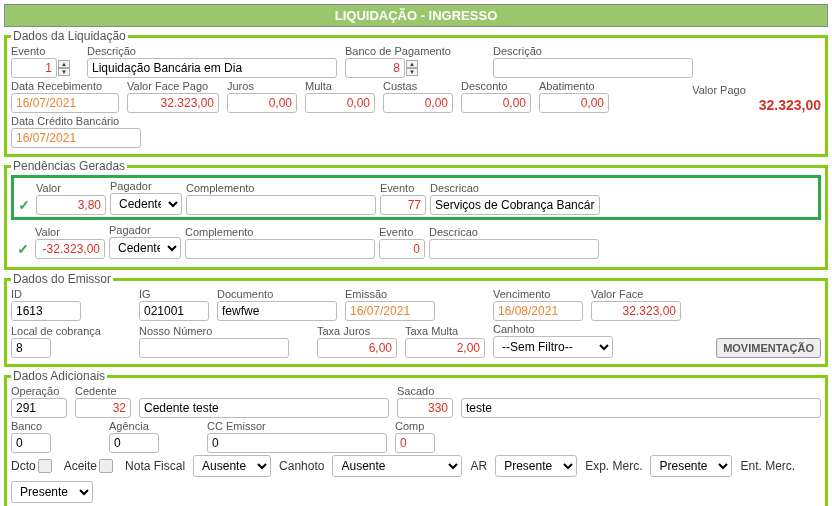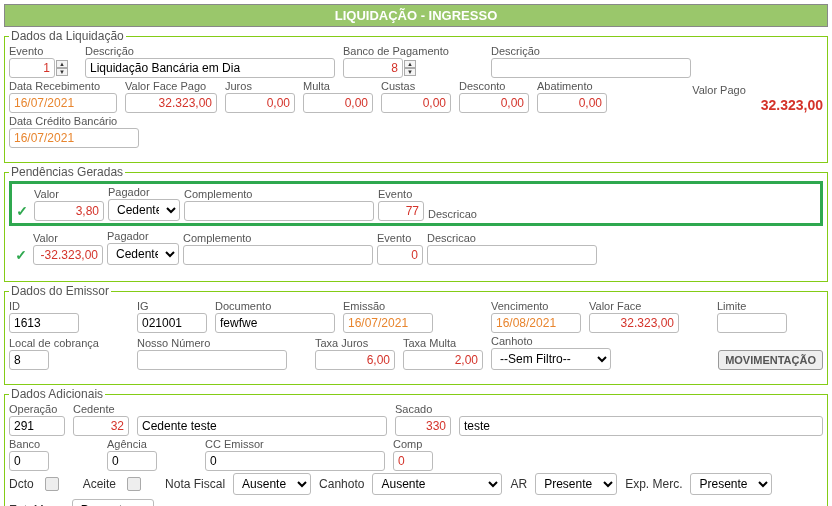--- a/index.html
+++ b/index.html
@@ -1,37 +1,37 @@
 <!DOCTYPE html>
 <html><head>
 <meta charset="utf-8">
 <style>
 * { box-sizing: border-box; margin: 0; padding: 0; }
 body { font-family: Arial, sans-serif; font-size: 12px; color: #333; background: #fff; padding: 4px; width: 832px; }
 .title-bar { background: #9ac76b; color: #fff; font-weight: bold; text-align: center; padding: 3px 0; font-size: 13px; border: 1px solid #888; }
-fieldset { border: 1px solid #84cc16; margin-top: 2px; padding: 2px 4px 12px 4px; }
+fieldset { border: 3px solid #84cc16; margin-top: 2px; padding: 2px 4px 4px 4px; }
 legend { font-size: 12px; color: #555; padding: 0 2px; }
 .row { display: flex; flex-wrap: wrap; gap: 4px 8px; align-items: flex-end; margin-bottom: 2px; }
 .field { display: flex; flex-direction: column; }
 .field label { font-size: 11px; color: #555; margin-bottom: 1px; white-space: nowrap; }
 input[type=text], select, textarea { border: 1px solid #bbb; border-radius: 3px; padding: 2px 4px; font-size: 12px; font-family: inherit; background: #fff; }
 input[type=text] { height: 20px; }
 select { height: 22px; }
 .red { color: #d4332a; }
 .orange { color: #e8852e; }
 .bold { font-weight: bold; }
 .right { text-align: right; }
 .pend-row { display: flex; align-items: flex-end; gap: 4px; padding: 2px; border: 2px solid transparent; }
 .pend-row.highlight { border: 3px solid #2fa84f; }
 .check { width: 16px; height: 16px; display: flex; align-items: center; justify-content: center; color: #2fa84f; font-weight: bold; font-size: 14px; margin-bottom: 2px; }
 .btn { background: #eee; border: 1px solid #999; border-radius: 3px; padding: 3px 6px; font-size: 11px; cursor: pointer; font-weight: bold; color: #555; }
 .stepper { display:flex; align-items:center; }
 .stepper-btns { display:flex; flex-direction:column; margin-left:1px;}
 .stepper-btns span { font-size:6px; line-height:6px; border:1px solid #aaa; padding:0 2px; cursor:pointer; background:#f4f4f4;}
-.inline-checkbox { display:inline-flex; align-items:center; gap:11px; margin-right:16px; }
+.inline-checkbox { display:inline-flex; align-items:center; gap:2px; margin-right:4px; }
 .inline-checkbox .box { width:14px; height:14px; border:1px solid #aaa; border-radius:2px; background:#eee;}
 </style>
 </head>
 <body>
 
 <div class="title-bar">LIQUIDAÇÃO - INGRESSO</div>
 
 <fieldset>
   <legend>Dados da Liquidação</legend>
   <div class="row">
@@ -121,20 +121,21 @@
     <div class="field" style="width:190px">
         <label>Complemento</label>
         <input type="text" value="" style="">
       </div>
     <div class="field" style="width:46px">
         <label>Evento</label>
         <input type="text" class="red right" value="77" style="">
       </div>
     <div class="field" style="width:170px">
         <label>Descricao</label>
+        <input type="text" value="Serviços de Cobrança Bancár" style="">
       </div>
   </div>
   <div class="pend-row">
     <div class="check">✓</div>
     <div class="field" style="width:70px">
         <label>Valor</label>
         <input type="text" class="red right" value="-32.323,00" style="">
       </div>
     <div class="field" style="width:72px">
         <label>Pagador</label>
@@ -174,24 +175,20 @@
         <label>Emissão</label>
         <input type="text" class="orange" value="16/07/2021" style="">
       </div>
     <div class="field" style="width:90px;margin-left:50px">
         <label>Vencimento</label>
         <input type="text" class="orange" value="16/08/2021" style="">
       </div>
     <div class="field" style="width:90px">
         <label>Valor Face</label>
         <input type="text" class="red right" value="32.323,00" style="">
-      </div>
-    <div class="field" style="width:70px;margin-left:30px">
-        <label>Limite</label>
-        <input type="text" value="" style="">
       </div>
   </div>
   <div class="row">
     <div class="field" style="width:120px">
         <label>Local de cobrança</label>
         <input type="text" style="width: 40px;" value="8">
       </div>
     <div class="field" style="width:150px">
         <label>Nosso Número</label>
         <input type="text" value="" style="">

